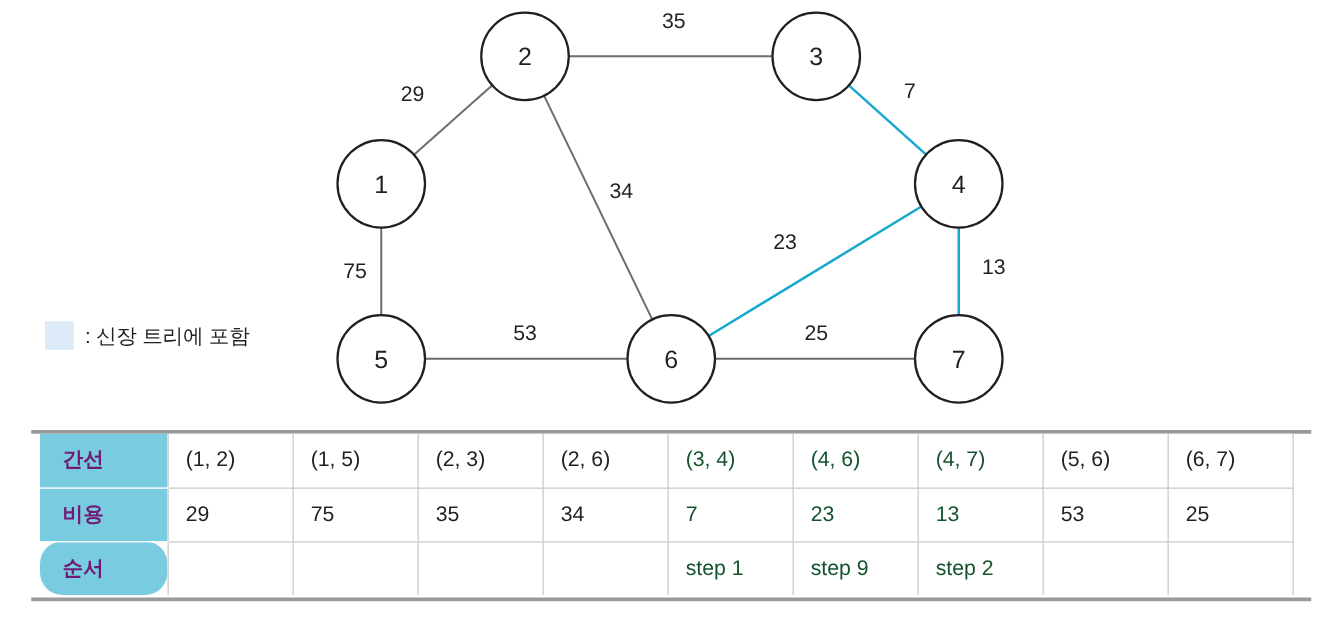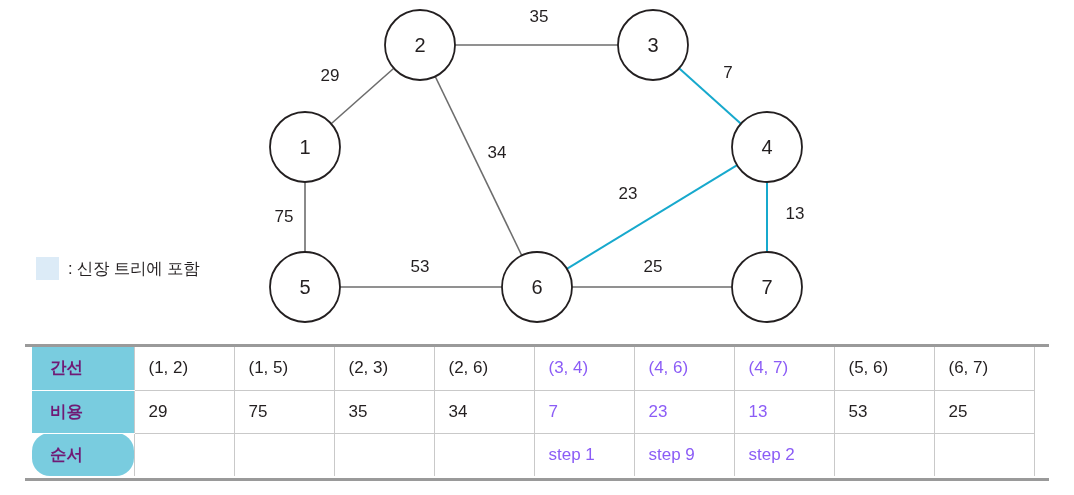--- a/index.html
+++ b/index.html
@@ -44,21 +44,21 @@
     font-size:16.5px;
     width:102px;
     border-left:none;
     border-right:none;
     border-top-color:#ffffff;
     border-bottom-color:#ffffff;
     color:#701a75;
     padding-left:18px;
   }
   #edge-table td.col{width:100px;}
-  #edge-table td.mst{color:#8b5cf6;}
+  #edge-table td.mst{color:#14532d;}
   #edge-table tr.top-rule td{border-top:none;}
   #edge-table tr.bottom-rule td{border-bottom:none;border-radius:18px;}
   .table-rule{
     position:absolute;left:25px;width:1024px;height:3px;background:#9a9a9a;
   }
   #table-rule-top{top:344px;}
   #table-rule-bottom{top:478px;}
 </style>
 </head>
 <body>

